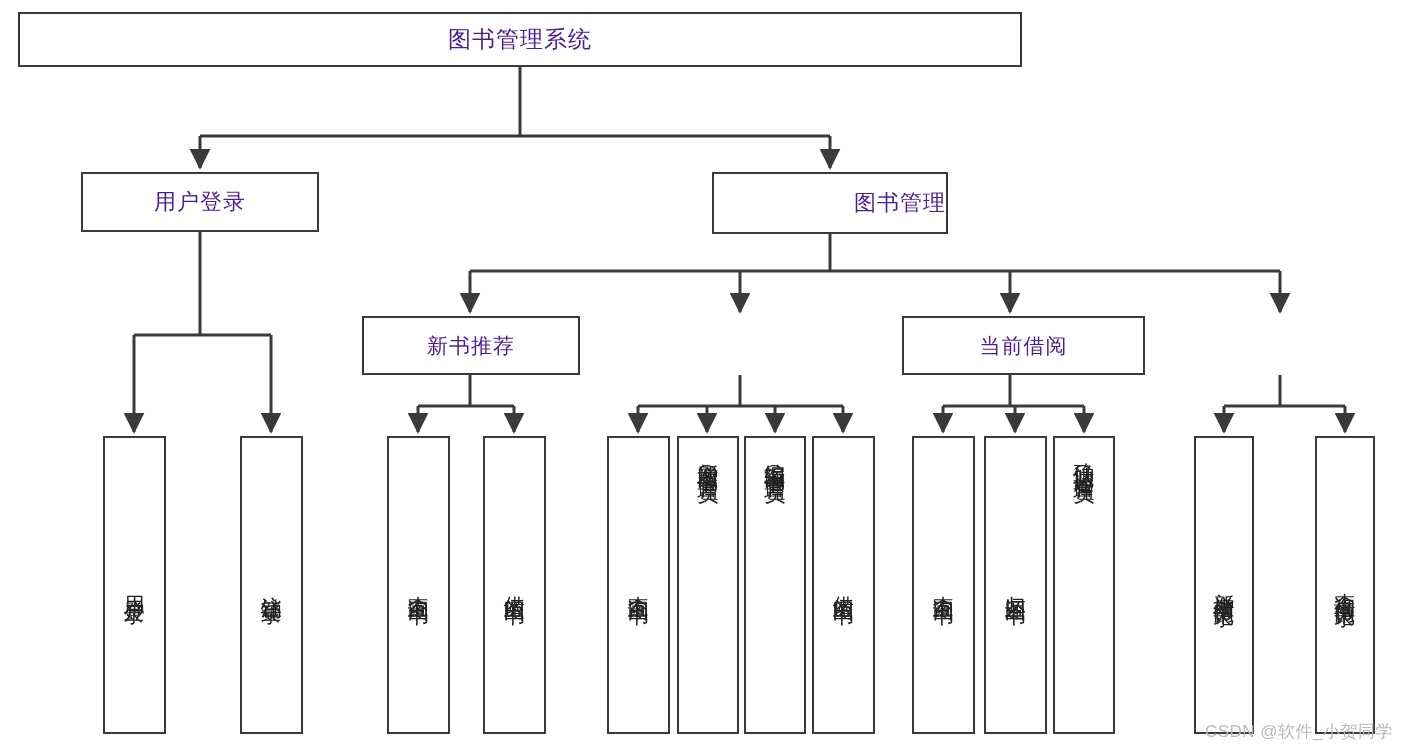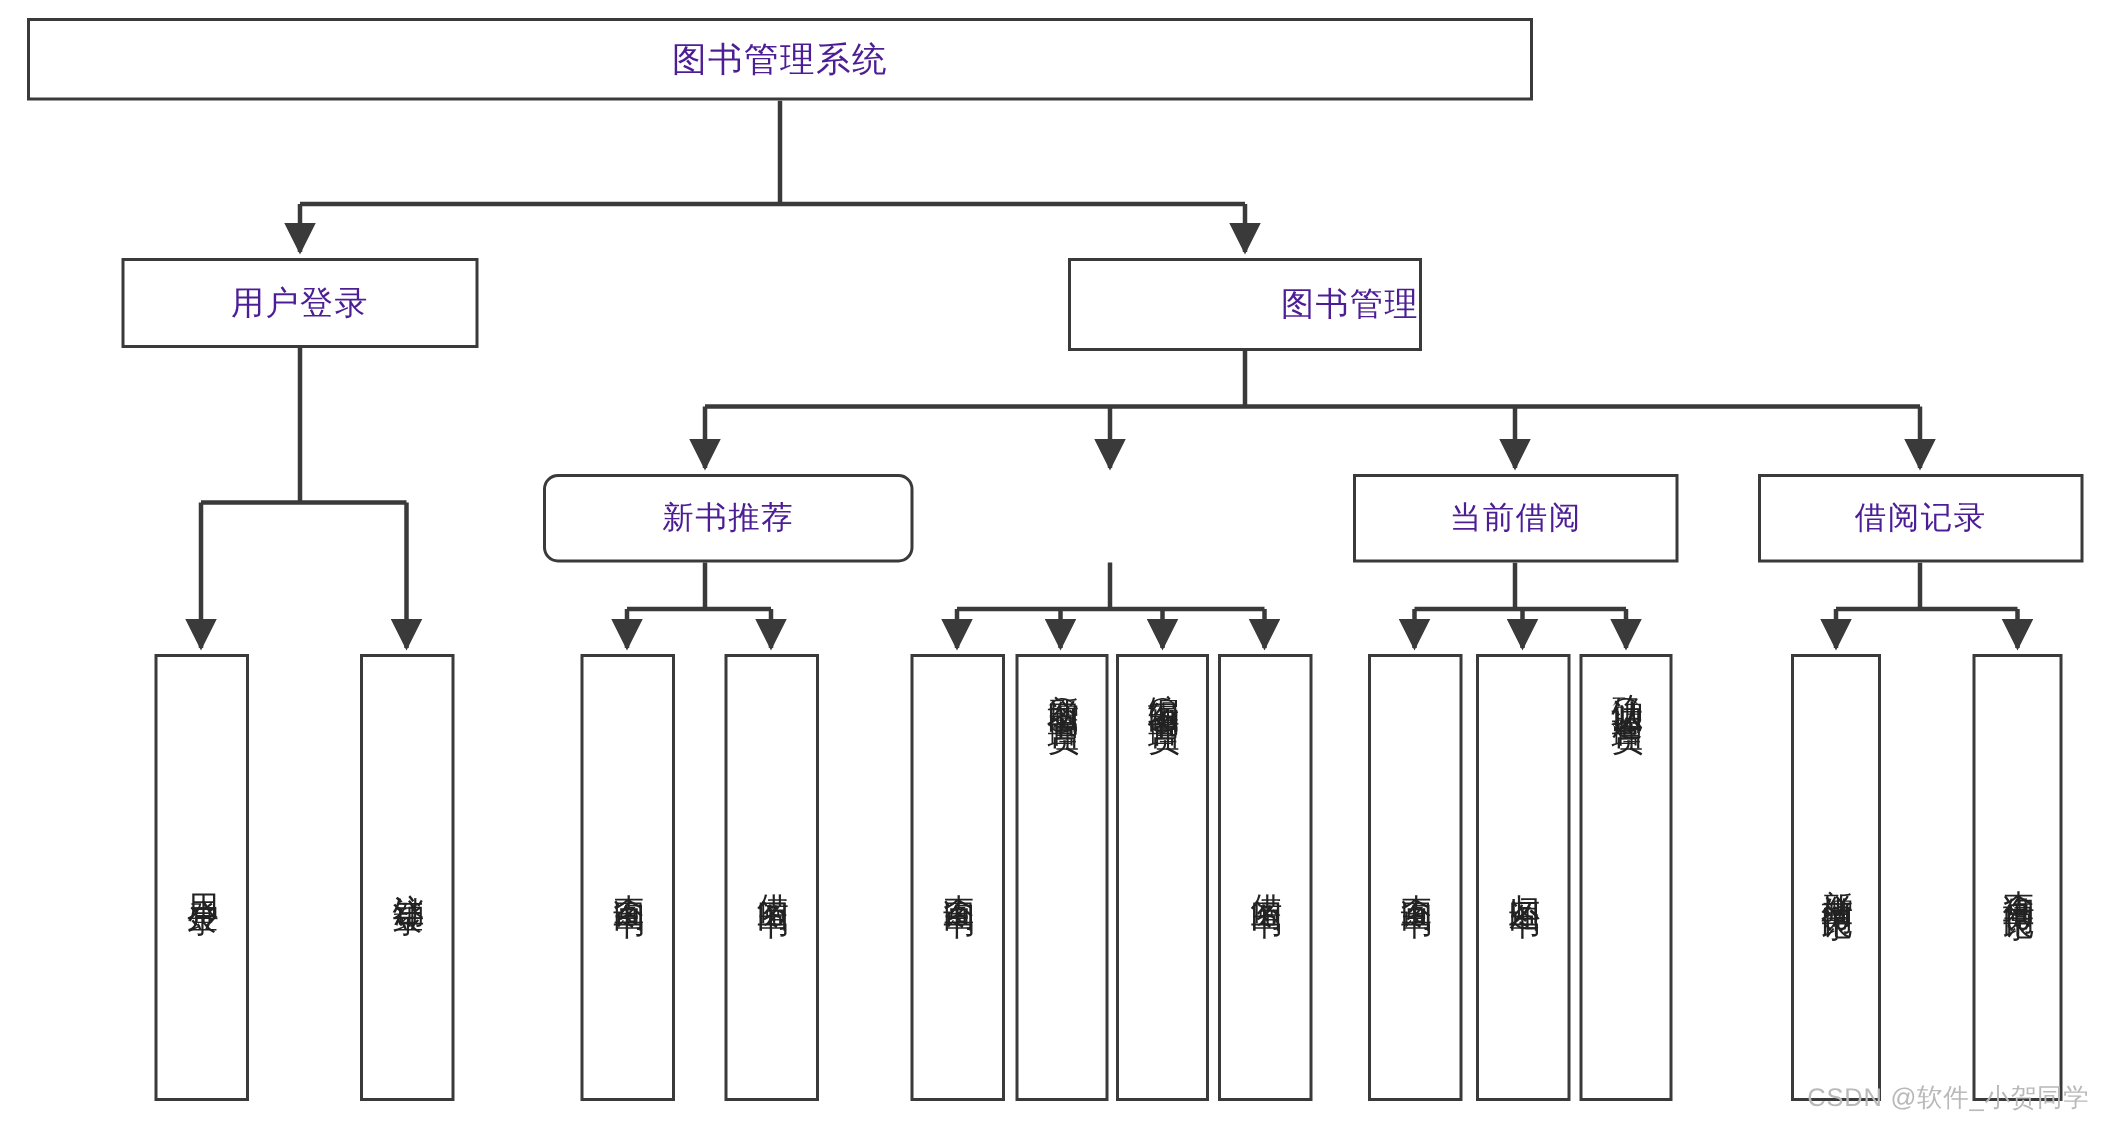--- a/index.html
+++ b/index.html
@@ -136,32 +136,29 @@
   </div>
 
   <div class="node-box lvl2" style="left:81px; top:172px; width:238px; height:60px;">
     <span class="node-label-h">用户登录</span>
   </div>
 
   <div class="node-box lvl2" style="left:712px; top:172px; width:236px; height:62px;justify-content:flex-end;">
     <span class="node-label-h">图书管理</span>
   </div>
 
-  <div class="node-box lvl3" style="left:362px; top:316px; width:247px; height:59px;border-radius:10px;">
+  <div class="node-box lvl3" style="left:362px; top:316px; width:218px; height:59px;">
     <span class="node-label-h">新书推荐</span>
   </div>
 
 
-  <div class="node-box lvl3" style="left:902px; top:316px; width:217px; height:59px;">
+  <div class="node-box lvl3" style="left:902px; top:316px; width:243px; height:59px;">
     <span class="node-label-h">当前借阅</span>
   </div>
 
-  <div class="node-box lvl3" style="left:1172px; top:316px; width:217px; height:59px;">
-    <span class="node-label-h">借阅记录</span>
-  </div>
 
   <div class="leaf-box centered" style="left:103px; top:436px; width:63px; height:298px;">
     <span class="node-label-v">用户登录</span>
   </div>
 
   <div class="leaf-box centered" style="left:240px; top:436px; width:63px; height:298px;">
     <span class="node-label-v">注销登录</span>
   </div>
 
   <div class="leaf-box centered" style="left:387px; top:436px; width:63px; height:298px;">

